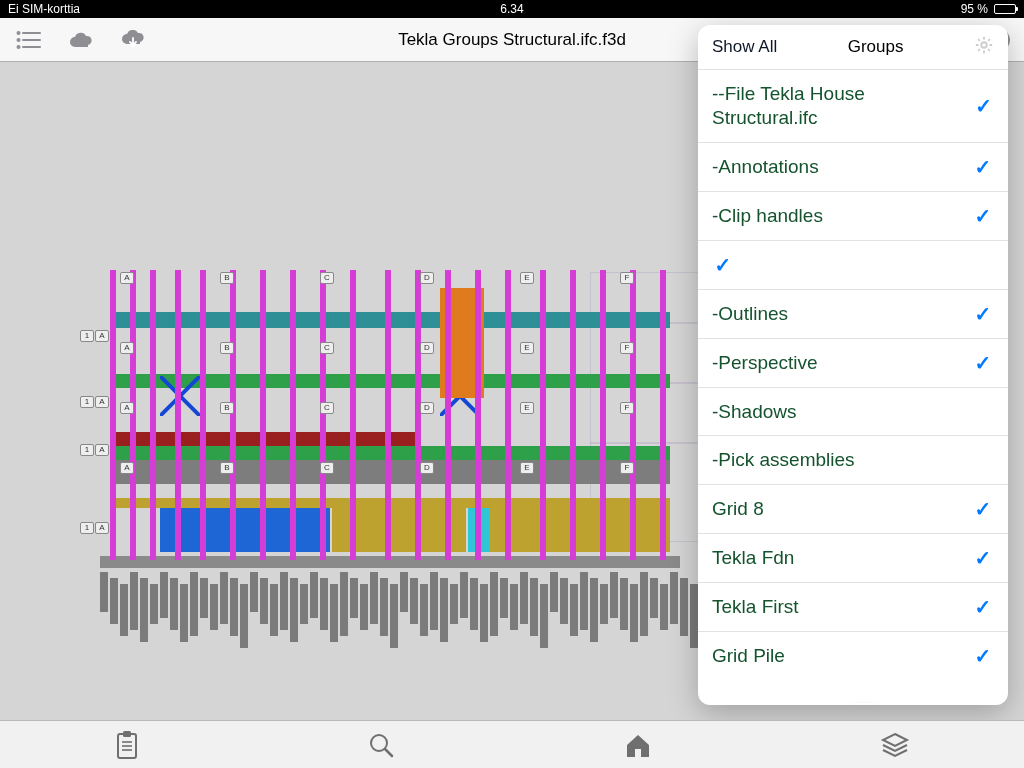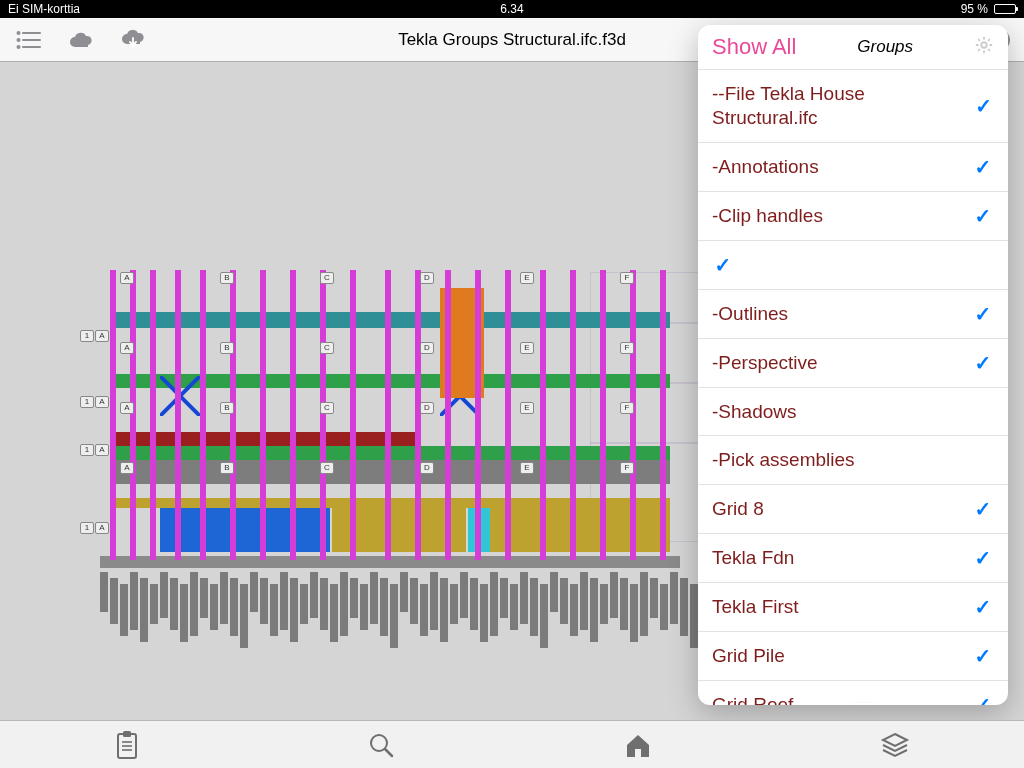--- a/index.html
+++ b/index.html
@@ -18,26 +18,26 @@
   .tb-right { position:absolute; right:14px; display:flex; gap:20px; align-items:center;}
   .icon { color:#8e8e93; display:inline-flex; }
   .icon svg { display:block; }
   .help-circle { width:22px; height:22px; border-radius:50%; background:#8e8e93; color:#fff; display:flex; align-items:center; justify-content:center; font-weight:bold; font-size:15px;}
   
   .canvas { position:absolute; top:62px; left:0; right:0; bottom:48px; background:#d5d5d5; overflow:hidden; }
   
   .popover { position:absolute; top:25px; right:16px; width:310px; height:680px; background:#fff; border-radius:12px; box-shadow:0 8px 30px rgba(0,0,0,.25); overflow:hidden; display:flex; flex-direction:column;}
   .popover::after { content:""; position:absolute; bottom:-10px; right:132px; width:0; height:0; border-left:12px solid transparent; border-right:12px solid transparent; border-top:12px solid #fff; filter:drop-shadow(0 2px 2px rgba(0,0,0,.15));}
   .pop-header { height:44px; display:flex; align-items:center; justify-content:space-between; padding:0 14px; }
-  .pop-header .showall { color:#ec4899; font-size:22px;text-align:right; }
-  .pop-header .title { color:#000; font-size:17px;font-style:italic; }
+  .pop-header .showall { color:#0f172a; font-size:17px;text-align:right; }
+  .pop-header .title { color:#000; font-size:17px; }
   .pop-header .gear { color:#ccc; }
   .pop-list { flex:1; overflow:hidden; }
   .row { border-top:1px solid #e2e2e2; padding:12px 14px 12px 14px; display:flex; align-items:center; justify-content:space-between; min-height:46px;}
-  .row-label { font-size:19px; color:#7f1d1d; line-height:1.25; padding-right:10px;}
+  .row-label { font-size:19px; color:#14532d; line-height:1.25; padding-right:10px;}
   .check { color:#007aff; font-size:20px; font-weight:600; width:22px; text-align:center;}
   
   .bottom-toolbar { position:absolute; left:0; right:0; bottom:0; height:48px; background:#f1f1f1; border-top:1px solid #b8b8b8; display:flex; align-items:center; justify-content:space-around; }
   .b-icon { color:#6f6f6f; }
   .b-icon svg { display:block; }
   
   .model { position:absolute; left:80px; top:250px; width:830px; height:340px; }
   .col { position:absolute; width:6px; background:#d63cd6; }
   .slab { position:absolute; height:14px; }
   .label-dot { position:absolute; width:14px; height:12px; background:#eee; border:1px solid #888; font-size:8px; line-height:10px; text-align:center; color:#333; border-radius:2px;}
@@ -317,24 +317,20 @@
         <div class="check">✓</div>
       </div>
       <div class="row">
         <div class="row-label">Tekla First</div>
         <div class="check">✓</div>
       </div>
       <div class="row">
         <div class="row-label">Grid Pile</div>
         <div class="check">✓</div>
       </div>
-      <div class="row">
-        <div class="row-label">Grid Roof</div>
-        <div class="check">✓</div>
-      </div>
     </div>
 </div>
 
 <div class="bottom-toolbar">
   <span class="b-icon">
     <svg width="26" height="30" viewBox="0 0 26 30">
         <rect x="4" y="4" width="18" height="24" rx="2" fill="none" stroke="#6f6f6f" stroke-width="2"></rect>
         <rect x="9" y="1" width="8" height="6" rx="1.5" fill="#6f6f6f"></rect>
         <line x1="8" y1="12" x2="18" y2="12" stroke="#6f6f6f" stroke-width="1.6"></line>
         <line x1="8" y1="16" x2="18" y2="16" stroke="#6f6f6f" stroke-width="1.6"></line>

